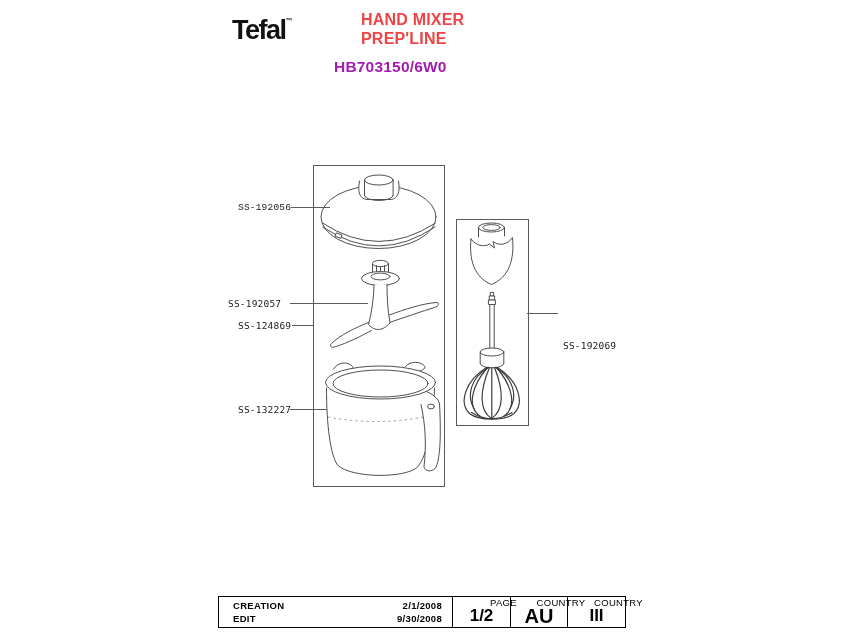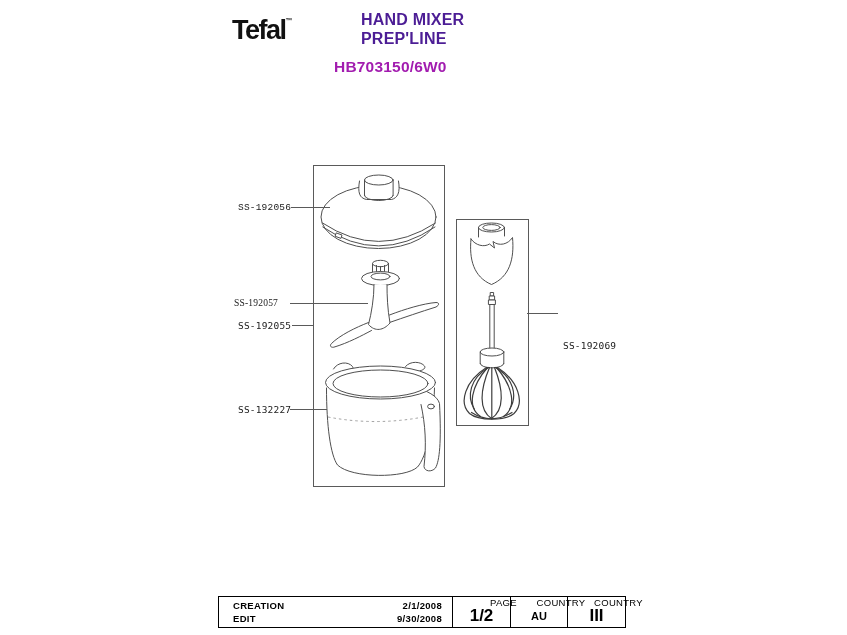--- a/index.html
+++ b/index.html
@@ -12,21 +12,21 @@
   }
   
   .brand{
     position:absolute;left:232px;top:15px;
     font-size:27px;font-weight:800;letter-spacing:-1.5px;
     color:#111;
   }
   .brand .tm{font-size:7px;font-weight:700;vertical-align:top;letter-spacing:0;position:relative;top:2px;}
   .title-block{
     position:absolute;left:361px;top:11px;
-    font-size:16px;font-weight:bold;color:#4c1d95;
+    font-size:16px;font-weight:bold;color:#ef4444;
     line-height:18.5px;letter-spacing:.2px;white-space:nowrap;
   }
   .model{
     position:absolute;left:334px;top:58px;
     font-size:15.5px;font-weight:bold;color:#a21caf;letter-spacing:.2px;
   }
   
   .part-box{position:absolute;border:1px solid #5a5a5a;background:#fff;}
   .box-left{left:313px;top:165px;width:130px;height:320px;}
   .box-right{left:456px;top:219px;width:71px;height:205px;}
@@ -146,43 +146,43 @@
     </svg>
   </div>
 
   <div class="leader" style="left:291px;top:207px;width:39px;"></div>
   <div class="leader" style="left:290px;top:303px;width:78px;"></div>
   <div class="leader" style="left:292px;top:325px;width:21px;"></div>
   <div class="leader" style="left:290px;top:409px;width:37px;"></div>
   <div class="leader" style="left:527px;top:313px;width:31px;"></div>
 
   <div class="part-label" style="left:238px;top:202px;font-family:Liberation Mono, monospace;">SS-192056</div>
-  <div class="part-label" style="left:234px;top:298px;font-family:Liberation Serif, serif;">SS-192057</div>
-  <div class="part-label" style="left:238px;top:320px;">SS-192055</div>
+  <div class="part-label" style="left:228px;top:298px;">SS-192057</div>
+  <div class="part-label" style="left:238px;top:320px;">SS-124869</div>
   <div class="part-label" style="left:238px;top:404px;">SS-132227</div>
   <div class="part-label" style="left:563px;top:308px;margin-top:32px;">SS-192069</div>
 
   <div class="footer-table">
     <div class="ft-cell ft-dates">
       <div class="ft-row">
         <span>CREATION</span>
         <span>2/1/2008</span>
       </div>
       <div class="ft-row">
         <span>EDIT</span>
         <span>9/30/2008</span>
       </div>
     </div>
     <div class="ft-cell ft-small ft-page">
       <div class="ft-head">PAGE</div>
       <div class="ft-val">1/2</div>
     </div>
     <div class="ft-cell ft-small ft-country">
       <div class="ft-head">COUNTRY</div>
-      <div class="ft-val" style="font-size:11px;">AU</div>
+      <div class="ft-val" style="font-size:20px;">AU</div>
     </div>
     <div class="ft-cell ft-small ft-family">
       <div class="ft-head">COUNTRY</div>
       <div class="ft-val">III</div>
     </div>
   </div>
 
 </div>
 
 </body></html>

